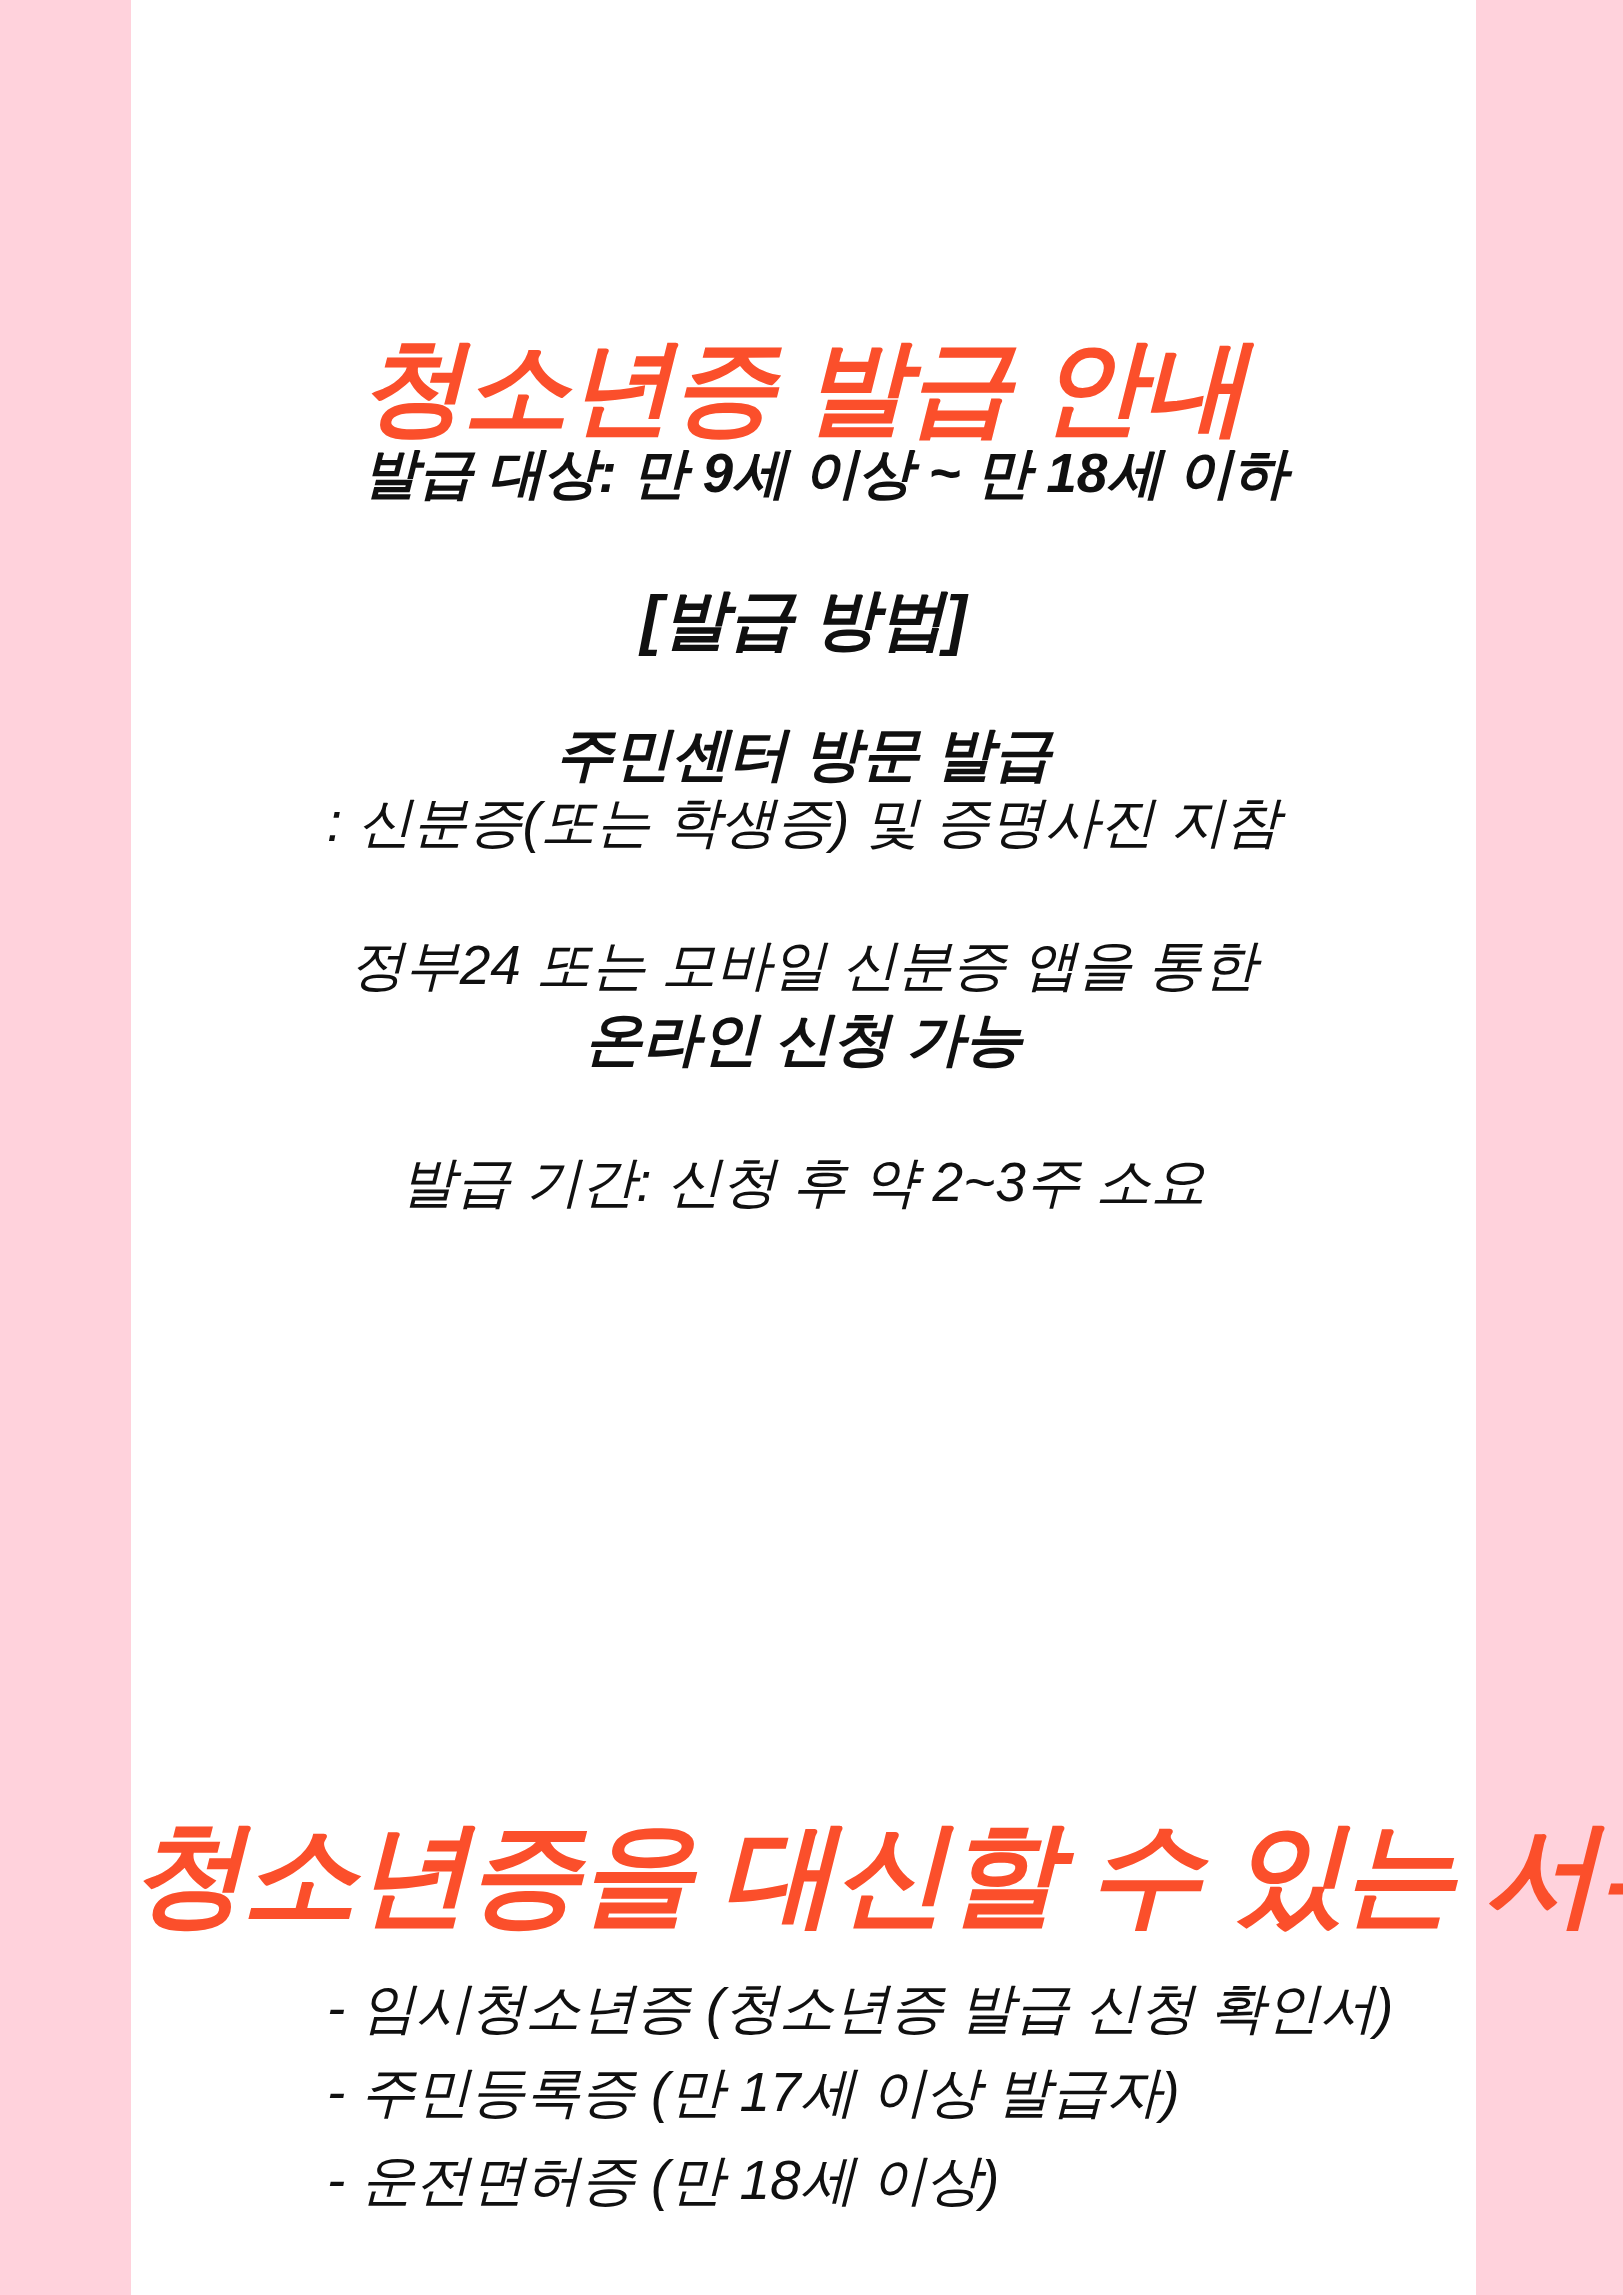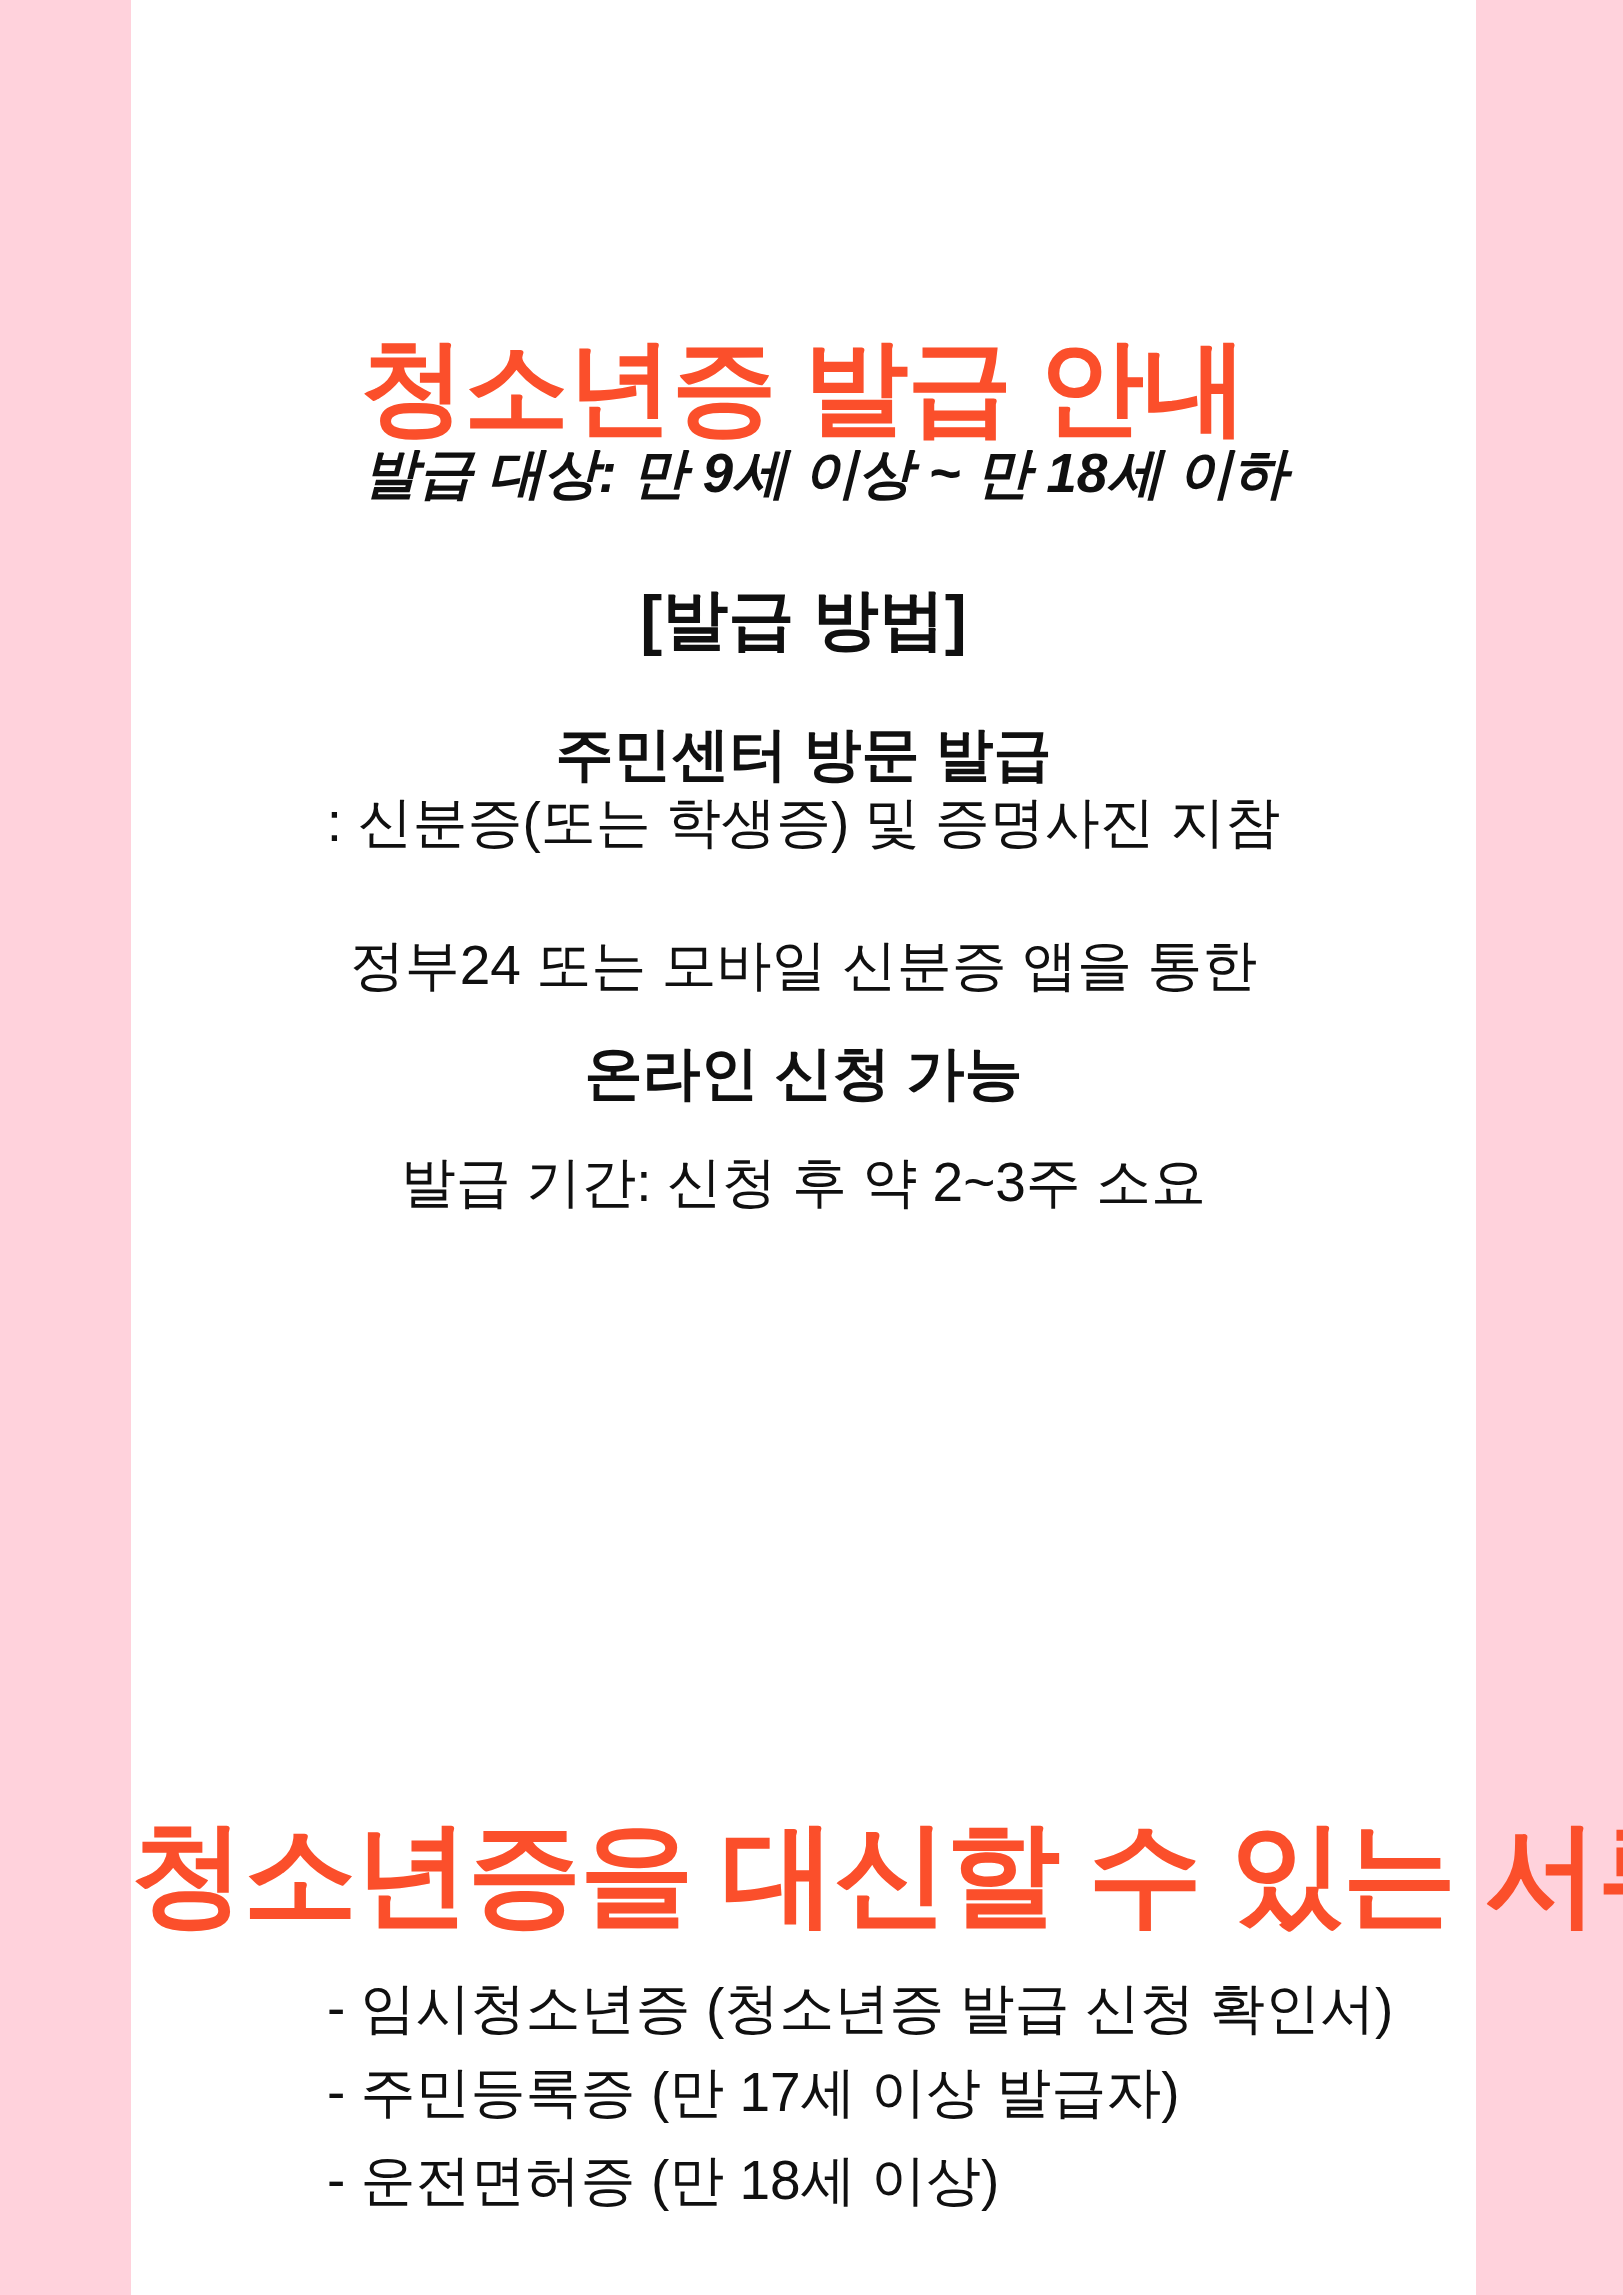--- a/index.html
+++ b/index.html
@@ -36,20 +36,21 @@
     top:0;
     bottom:0;
   }
   .line{
     position:absolute;
     left:0;
     right:0;
     text-align:center;
     line-height:1.2;
     white-space:nowrap;
+    font-style:italic;
   }
   .title{
     top:324px;
     font-size:105px;
     font-weight:800;
     letter-spacing:-1.2px;
     color:var(--accent);
   }
   .subtitle{
     top:440px;
@@ -75,21 +76,20 @@
   }
   .online-intro{
     top:932px;
     font-size:55px;
     font-weight:400;
   }
   .online-title{
     top:1004px;
     font-size:58px;
     font-weight:700;
-    margin-top:34px;
   }
   .period{
     top:1149px;
     font-size:55px;
     font-weight:400;
   }
   .period-note{
     top:1220px;
     font-size:55px;
     font-weight:400;

